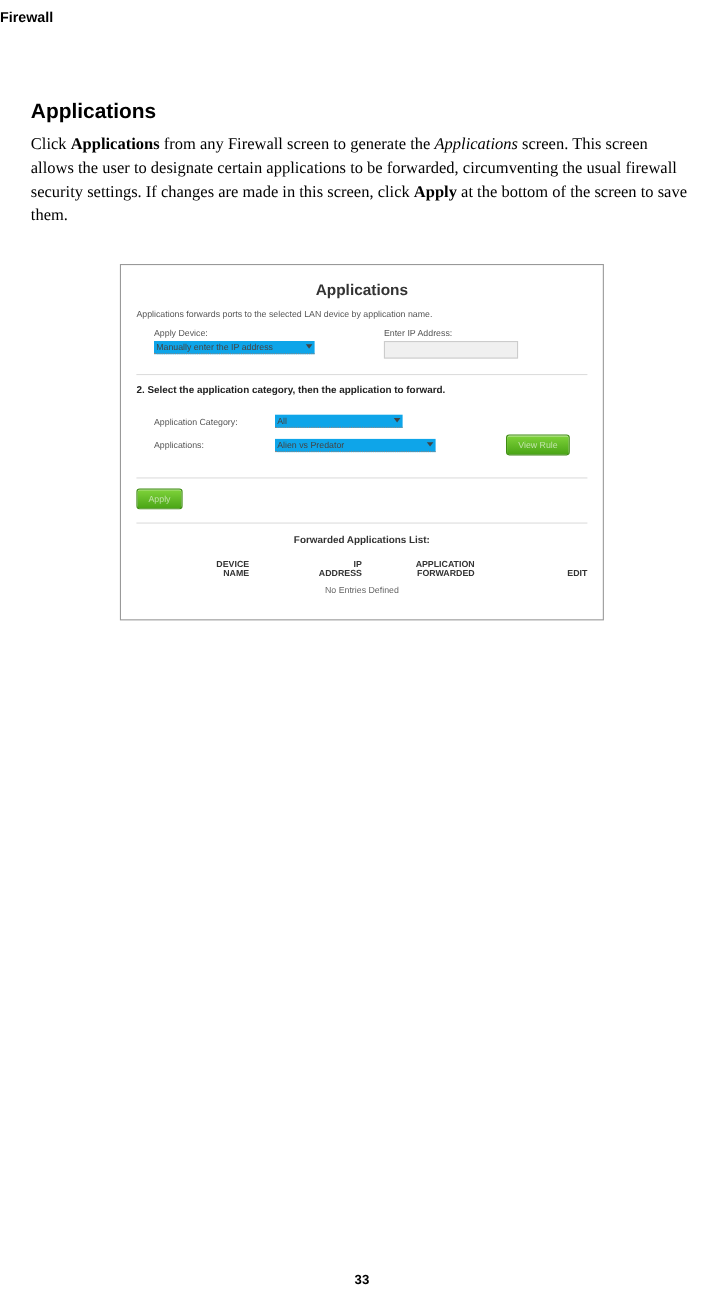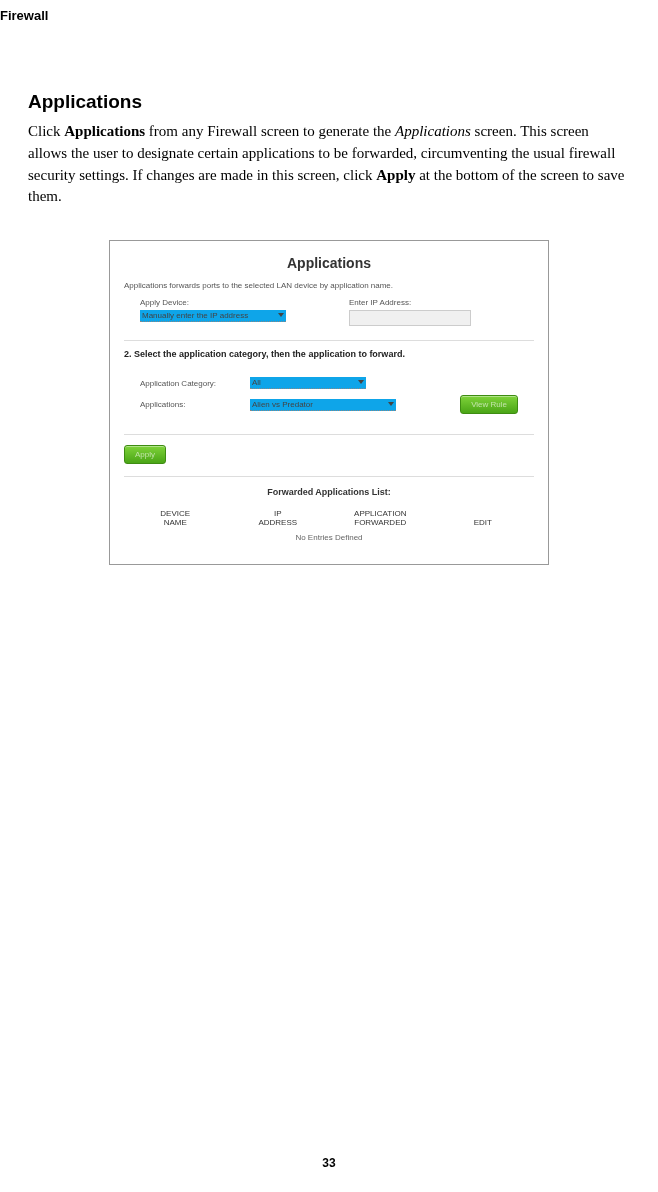--- a/index.html
+++ b/index.html
@@ -23,21 +23,21 @@
   .dd .caret{position:absolute;right:2px;top:3px;width:0;height:0;border-left:3px solid transparent;border-right:3px solid transparent;border-top:4px solid #444}
   .ip-box{display:inline-block;width:120px;height:14px;background:#f0f0f0;border:1px solid #ccc}
   .app-rows{padding:6px 16px;font-size:8px;color:#555}
   .app-row{display:flex;align-items:center;gap:10px;margin:6px 0}
   .app-lab{width:100px}
   .btn{display:inline-block;border-radius:3px;padding:4px 10px;font-size:8px;color:#fff;background:linear-gradient(#7fd33a,#4aa516);border:1px solid #3e8c12;box-shadow:inset 0 1px 0 rgba(255,255,255,.4)}
   .btn.dim{color:rgba(255,255,255,.6)}
   .apply-row{margin:6px 0 12px}
   hr.sep{border:none;border-top:1px solid #ddd;margin:8px 0}
   .flist-title{text-align:center;font-weight:700;font-size:9px;margin:10px 0 10px}
-  .thead{display:flex;font-weight:400;font-size:8px;text-align:center}
+  .thead{display:flex;font-weight:700;font-size:8px;text-align:right}
   .thead>div{flex:1;padding:2px 0}
   .no-ent{text-align:center;font-size:8px;color:#666;margin:4px 0 2px}
   .page-num{position:absolute;bottom:30px;left:0;right:0;text-align:center;font-family:Verdana,Arial,sans-serif;font-weight:700;font-size:12px}
 </style>
 </head>
 <body>
 <div class="page">
 
 <div class="page-header-title">Firewall</div>
 

